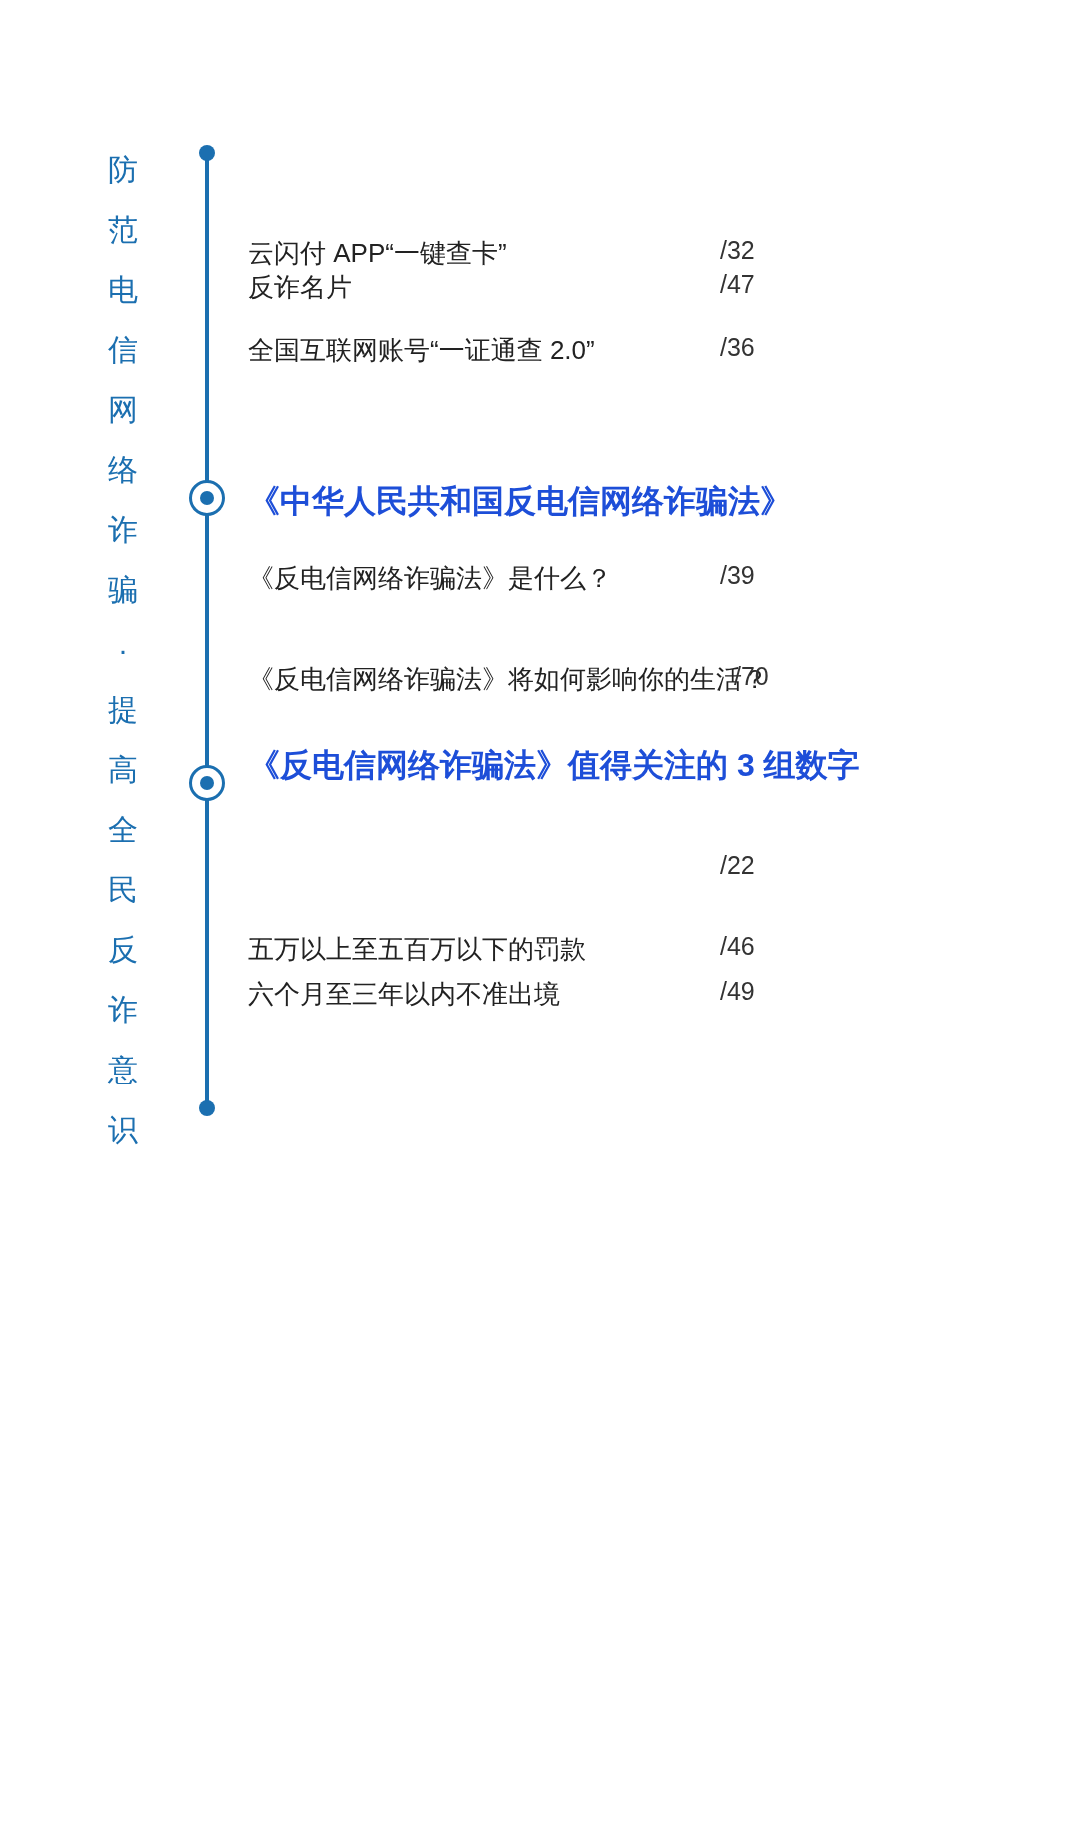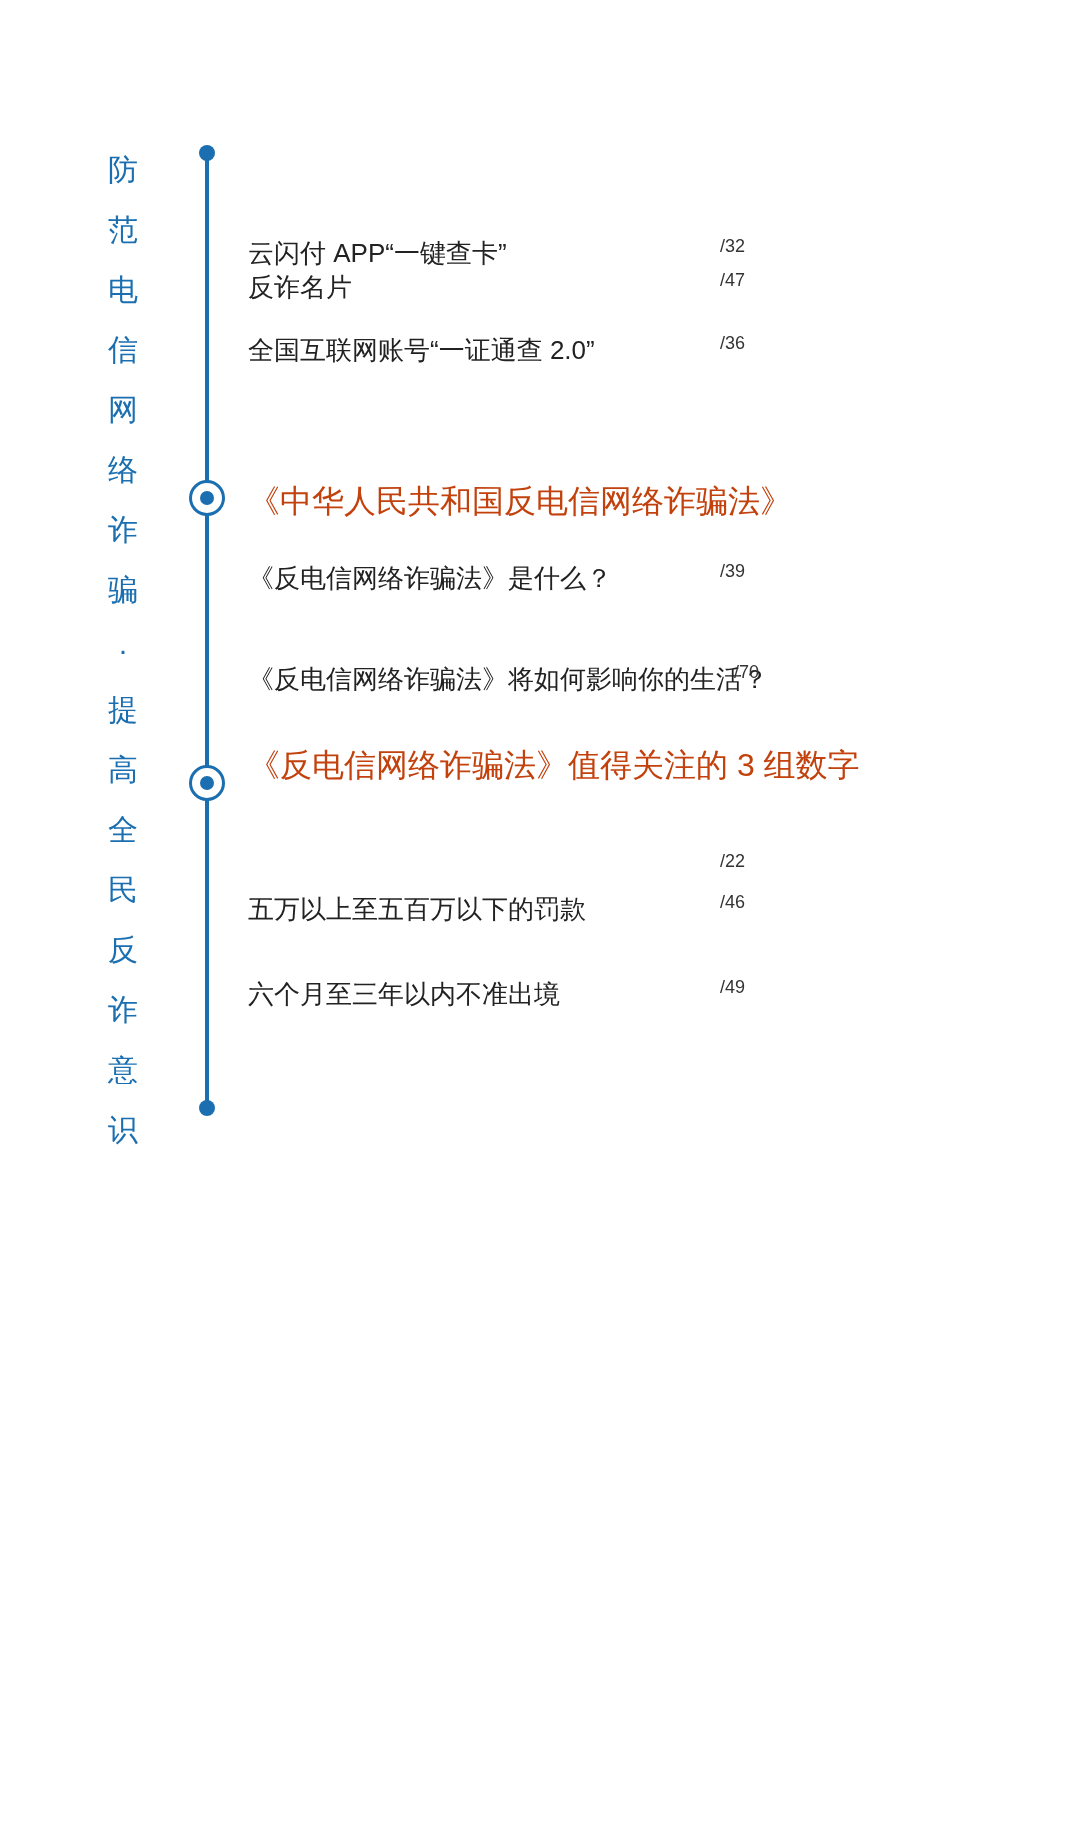--- a/index.html
+++ b/index.html
@@ -89,48 +89,48 @@
     width: 520px;
     font-size: 26px;
     color: #222222;
     white-space: nowrap;
   }
   .entry .page {
     position: absolute;
     left: 472px;
     top: 0;
     color: #333333;
-    font-size: 18px;
+    font-size: 25px;
   }
   .entry .page.wide {
     left: 486px;
   }
 
   .section-head {
     position: absolute;
     left: 248px;
     width: 620px;
-    color: #c2410c;
+    color: #1d4ed8;
     font-size: 32px;
-    font-weight: 400;
+    font-weight: 700;
     white-space: nowrap;
   }
 
   
   #e1 { top: 203px; margin-top: 33px; }
   #e2 { top: 270px; }
   #e3 { top: 333px; }
 
   #h1 { top: 480px; }
   #e4 { top: 561px; }
   #e5 { top: 625px; margin-top: 37px; }
 
   #h2 { top: 744px; }
   #e6 { top: 851px; }
-  #e7 { top: 892px; }
+  #e7 { top: 932px; }
   #e8 { top: 977px; }
 </style>
 </head>
 <body>
 
 <div class="side-title">
   <span class="ch">防</span>
   <span class="ch">范</span>
   <span class="ch">电</span>
   <span class="ch">信</span>

